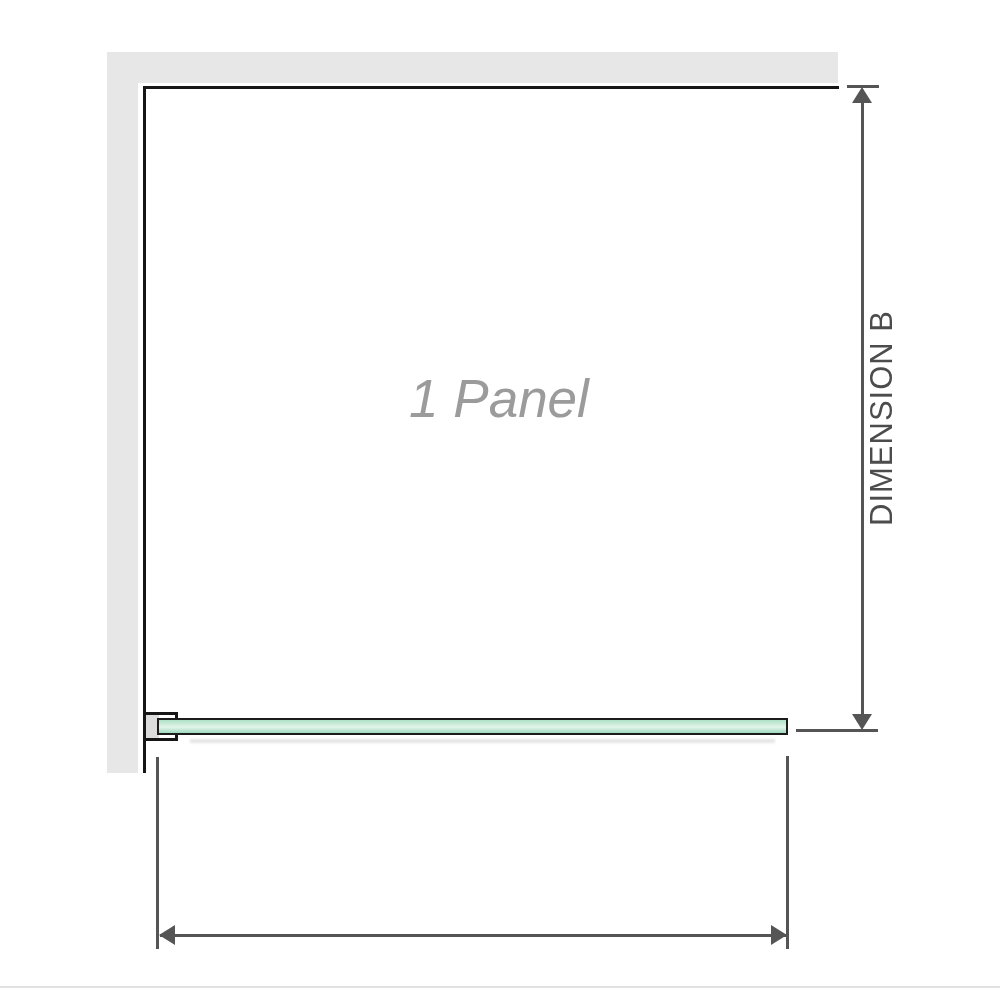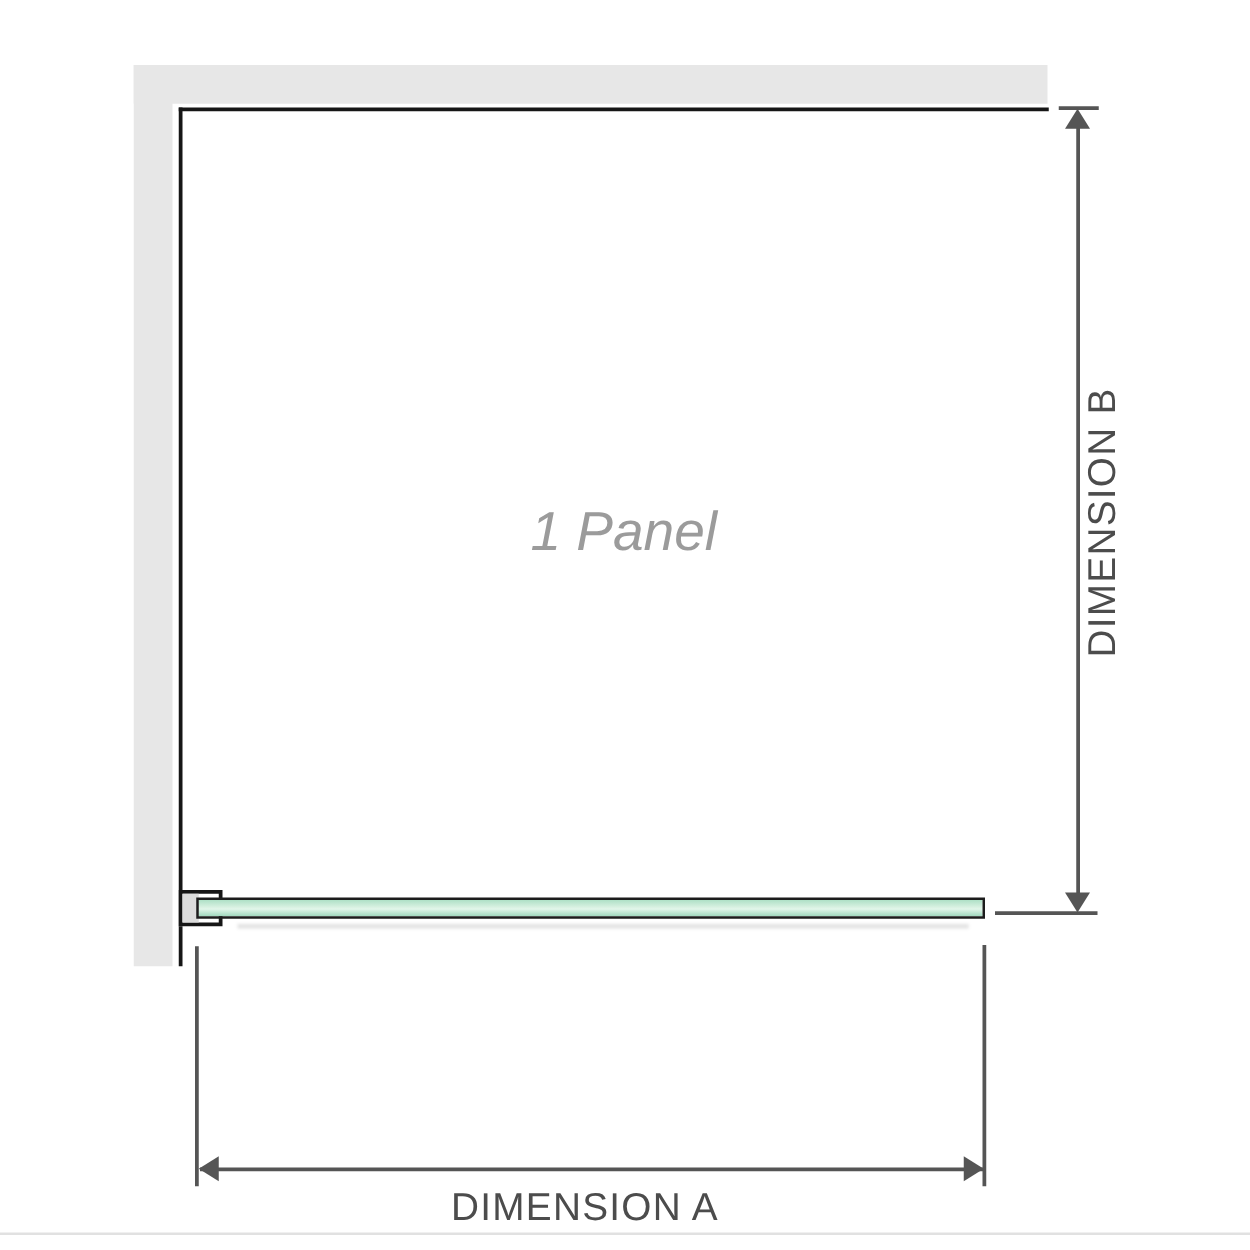--- a/index.html
+++ b/index.html
@@ -51,21 +51,21 @@
   .exta-left{left:156px;top:757px;width:3px;height:192px;background:var(--dimension-gray);}
   .exta-right{left:786px;top:756px;width:3px;height:193px;background:var(--dimension-gray);}
   .dima-line{left:160px;top:934px;width:627px;height:3px;background:var(--dimension-gray);}
   .tri-left{left:159px;top:925px;border-top:10px solid transparent;border-bottom:10px solid transparent;border-right:16px solid var(--dimension-gray);}
   .tri-right{left:771px;top:925px;border-top:10px solid transparent;border-bottom:10px solid transparent;border-left:16px solid var(--dimension-gray);}
   .dima-label{left:468px;top:966px;transform:translate(-50%,-50%);
     white-space:nowrap;font-size:31px;letter-spacing:1px;color:var(--dimension-text-gray);}
 
   
   .panel-caption{left:499px;top:398px;transform:translate(-50%,-50%);
-    white-space:nowrap;font-size:44px;font-style:italic;color:var(--panel-label-gray);margin-top:28px;}
+    white-space:nowrap;font-size:53px;font-style:italic;color:var(--panel-label-gray);}
 
   
   .bottom-rule{left:0;top:986px;width:1000px;height:2px;background:#e1e1e1;}
 </style>
 </head>
 <body>
 
 <div class="stage">
 
   <div class="abs wall-top"></div>
@@ -87,17 +87,16 @@
   <div class="abs dimb-line"></div>
   <div class="abs tri tri-up"></div>
   <div class="abs tri tri-down"></div>
   <div class="abs dimb-label">DIMENSION B</div>
 
   <div class="abs exta-left"></div>
   <div class="abs exta-right"></div>
   <div class="abs dima-line"></div>
   <div class="abs tri tri-left"></div>
   <div class="abs tri tri-right"></div>
-  <div class="abs dima-label">DIMENSION A</div>
 
   <div class="abs bottom-rule"></div>
 
 </div>
 
 </body></html>

